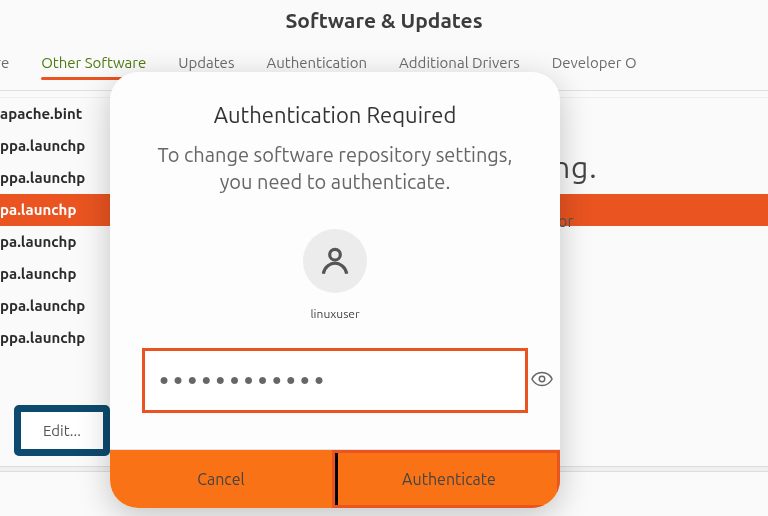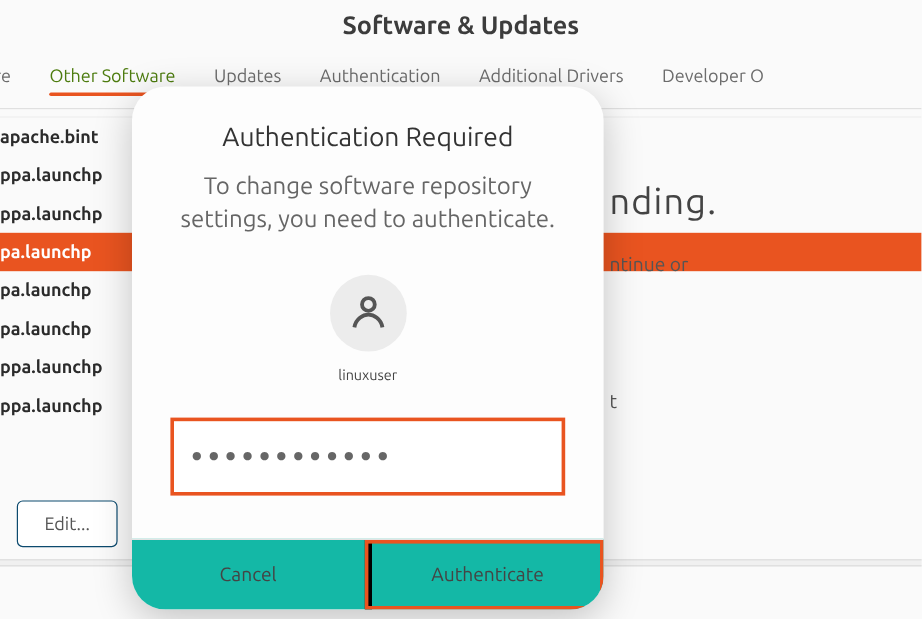--- a/index.html
+++ b/index.html
@@ -52,21 +52,21 @@
   .sources .row.selected {
     background: #e95420;
     color: #fff;
   }
 
   .bottom-btn {
     position: absolute;
     left: 14px;
     bottom: 60px;
     background: #fff;
-    border: 1px solid #0c4a6e;
+    border: 7px solid #0c4a6e;
     border-radius: 5px;
     padding: 10px 22px;
     font-size: 15px;
     color: #555;
   }
   .bottom-sep {
     position: absolute;
     left: 0; right: 0;
     bottom: 44px;
     height: 6px;
@@ -92,21 +92,21 @@
   
   .backdrop {
     position: absolute;
     inset: 0;
     pointer-events: none; 
   }
   .dialog {
     position: absolute;
     left: 110px;
     top: 72px;
-    width: 393px;
+    width: 450px;
     background: #fdfdfd;
     border-radius: 28px;
     box-shadow: 0 8px 32px rgba(0,0,0,0.22);
     overflow: hidden;
     pointer-events: auto;
   }
   .dialog .header {
     text-align: center;
     font-size: 22px;
     font-weight: 400;
@@ -165,21 +165,21 @@
     cursor: pointer;
     background: transparent;
     border: none;
   }
   .eye-btn svg { width: 22px; height: 22px; stroke: #666; stroke-width: 1.6; fill: none; }
 
   .dialog-buttons {
     display: flex;
     margin-top: 36px;
     border-top: 1px solid #e3e3e3;
-    background: #14b8a6;
+    background: #f97316;
   }
   .dialog-buttons button {
     flex: 1;
     border: none;
     background: transparent;
     padding: 20px 0;
     font-size: 16px;
     color: #444;
     cursor: pointer;
   }

